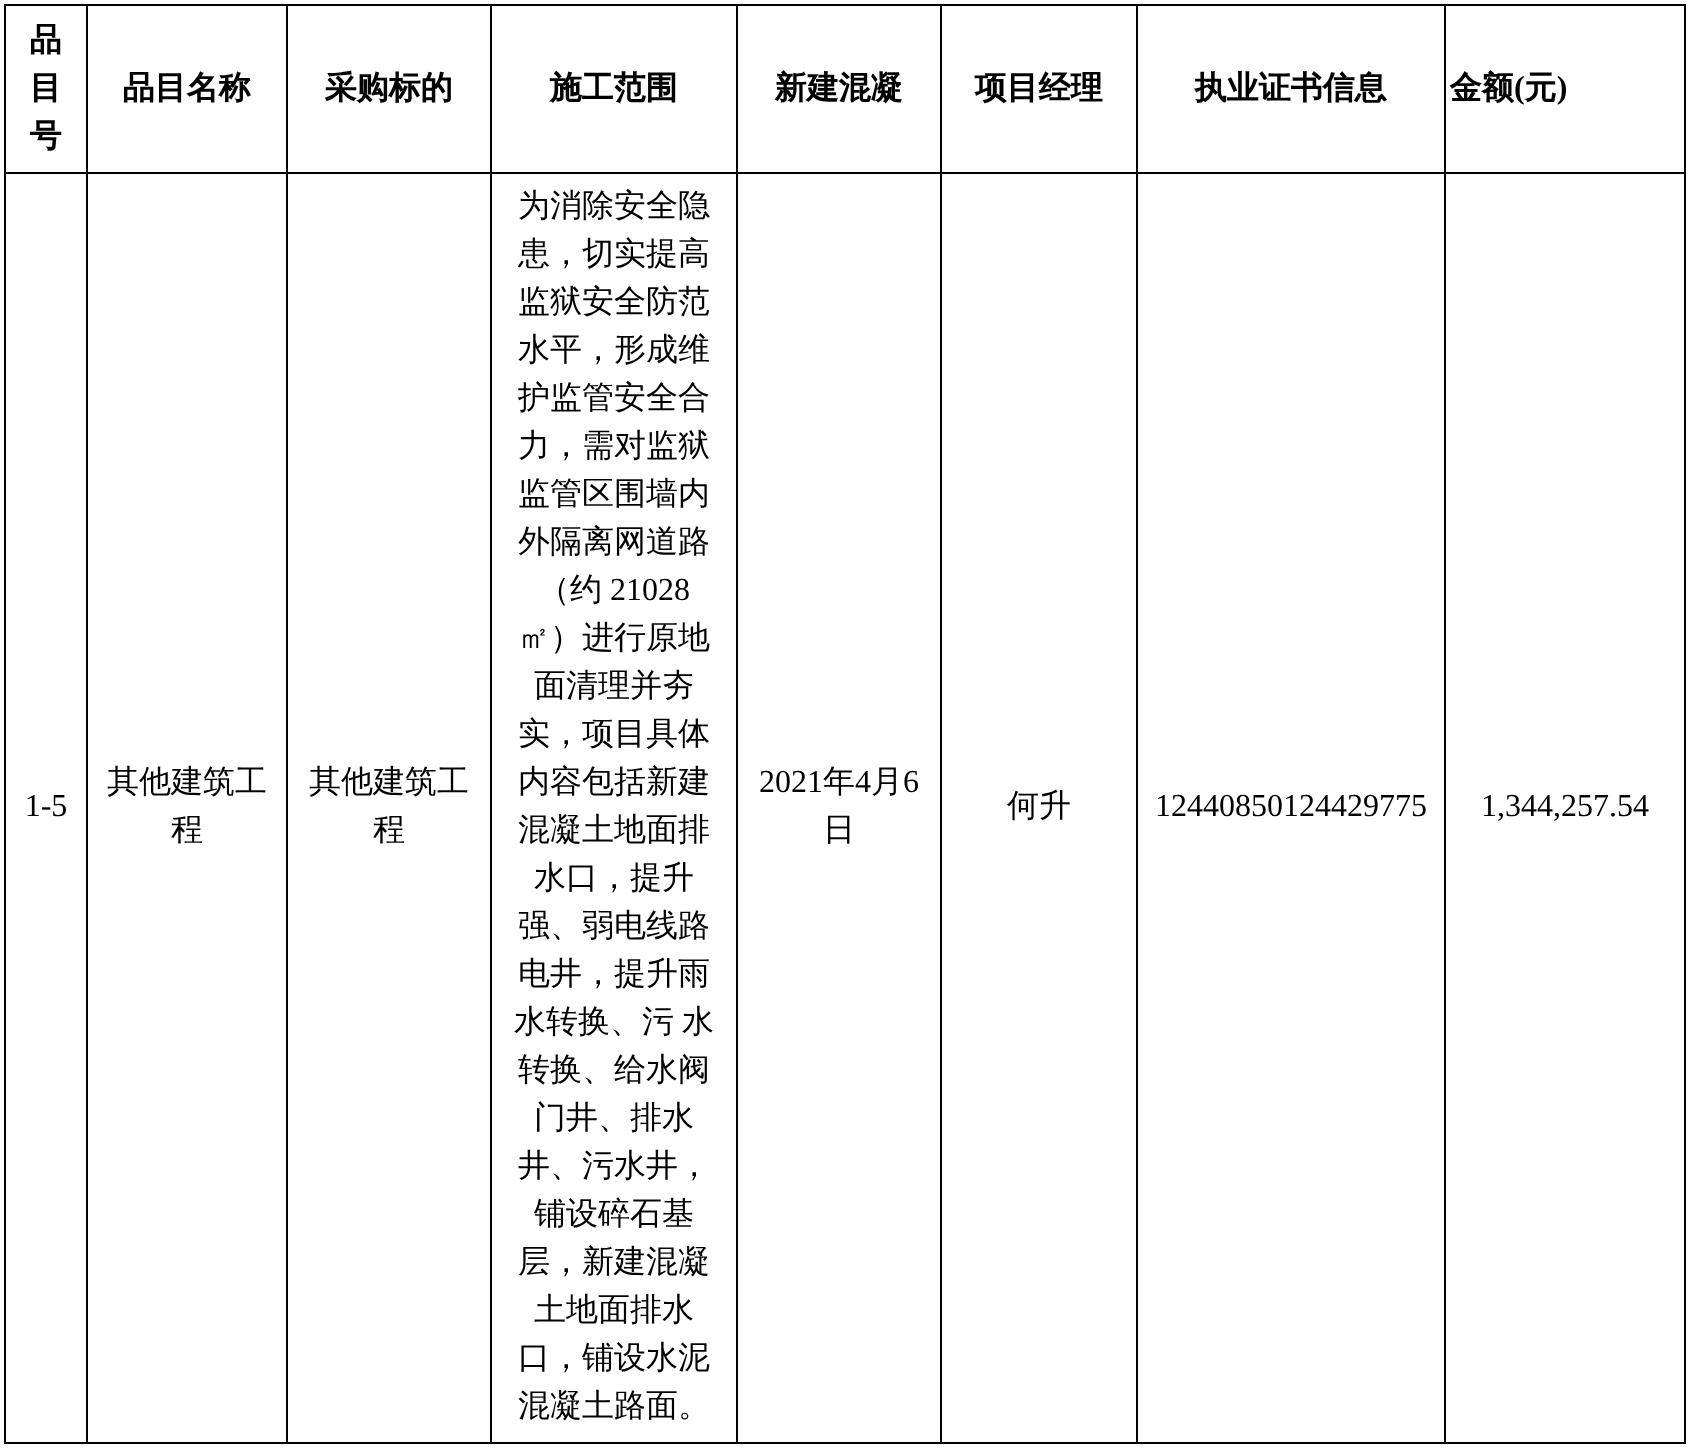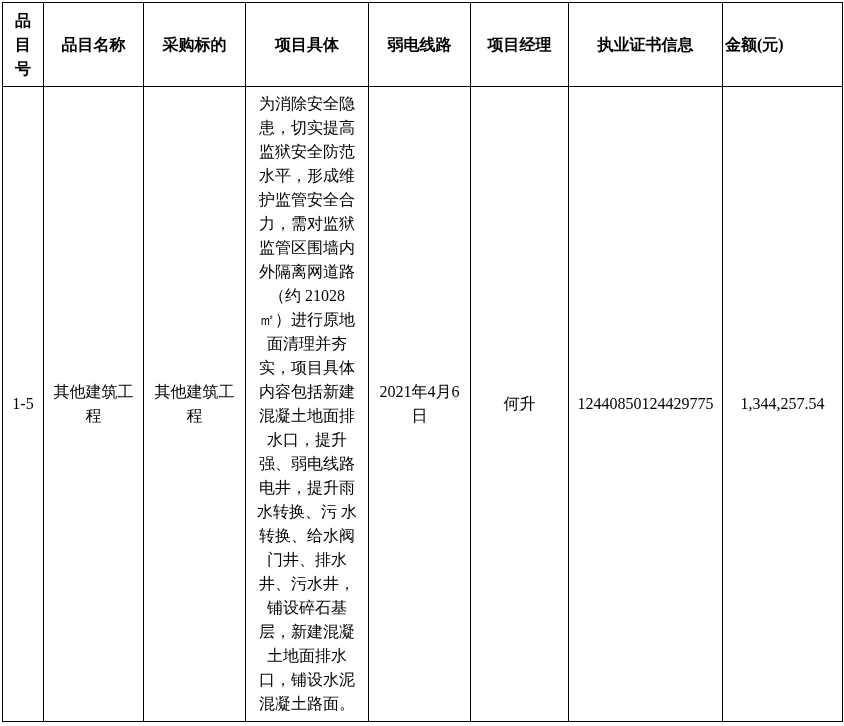--- a/index.html
+++ b/index.html
@@ -75,22 +75,22 @@
       <col class="c-cert">
       <col class="c-amount">
     </colgroup>
     <thead>
       <tr>
         <th>品
 目
 号</th>
         <th>品目名称</th>
         <th>采购标的</th>
-        <th>项目具体</th>
-        <th>弱电线路</th>
+        <th>施工范围</th>
+        <th>新建混凝</th>
         <th>项目经理</th>
         <th>执业证书信息</th>
         <th class="amount-header">金额(元)</th>
       </tr>
     </thead>
     <tbody>
       <tr>
         <td>1-5</td>
         <td>其他建筑工
 程</td>

